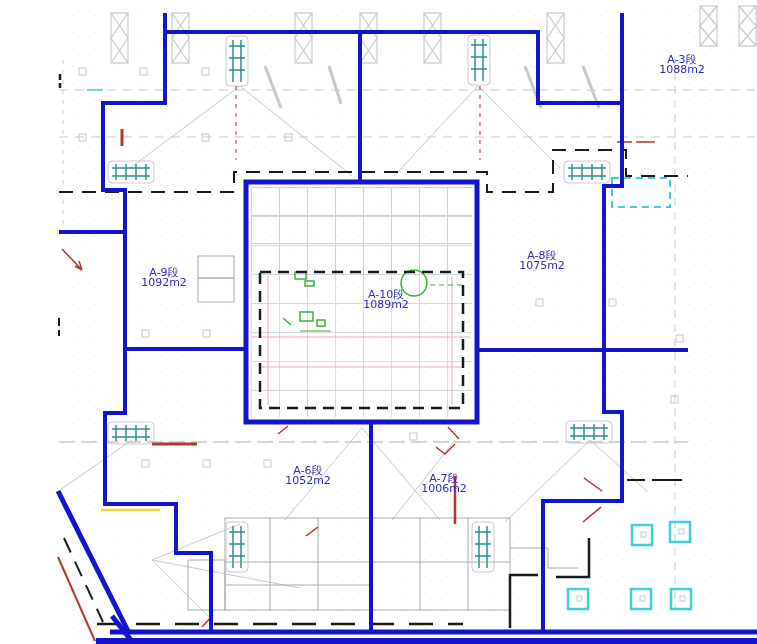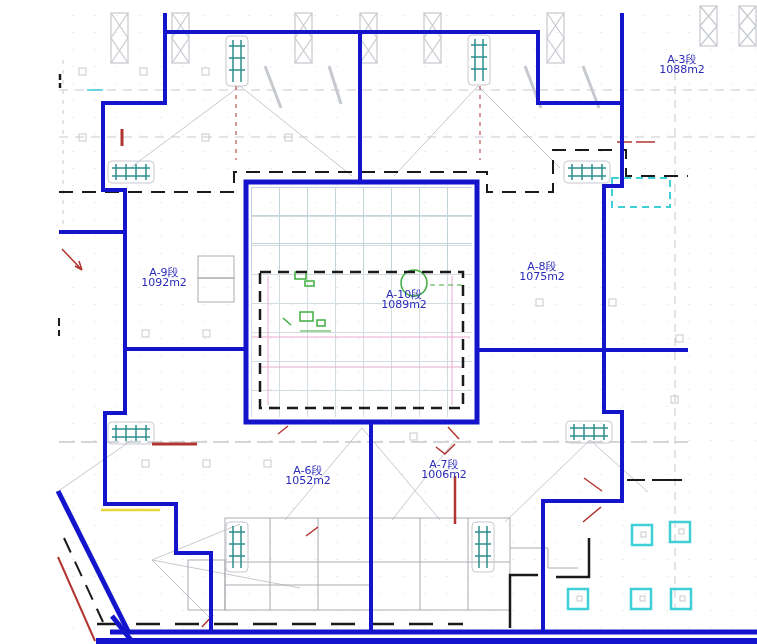--- a/index.html
+++ b/index.html
@@ -265,33 +265,33 @@
       <path d="M96 641 H757" stroke-width="6"></path>
       <path d="M58 491 L128 631" stroke-width="5"></path>
       <path d="M112 616 L134 644" stroke-width="5"></path>
     </g>
   </svg>
 
   <div class="zlabel" style="left:140px;top:268px">
     <div>A-9段</div>
     <div>1092m2</div>
   </div>
-  <div class="zlabel" style="left:380px;top:290px">
+  <div class="zlabel" style="left:362px;top:290px">
     <div>A-10段</div>
     <div>1089m2</div>
   </div>
-  <div class="zlabel" style="left:518px;top:262px">
+  <div class="zlabel" style="left:518px;top:251px">
     <div>A-8段</div>
     <div>1075m2</div>
   </div>
   <div class="zlabel" style="left:284px;top:466px">
     <div>A-6段</div>
     <div>1052m2</div>
   </div>
-  <div class="zlabel" style="left:420px;top:460px">
+  <div class="zlabel" style="left:420px;top:474px">
     <div>A-7段</div>
     <div>1006m2</div>
   </div>
   <div class="zlabel" style="left:658px;top:55px">
     <div>A-3段</div>
     <div>1088m2</div>
   </div>
 
 </div>
 

